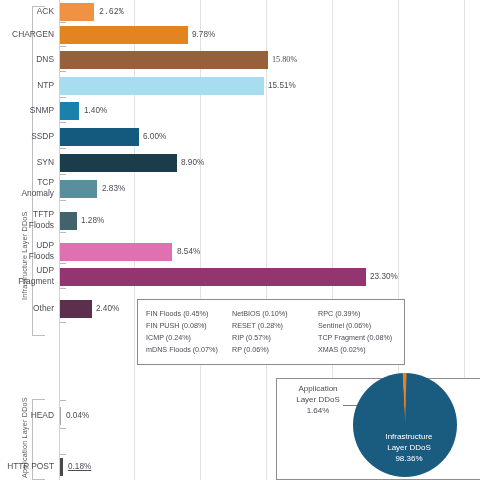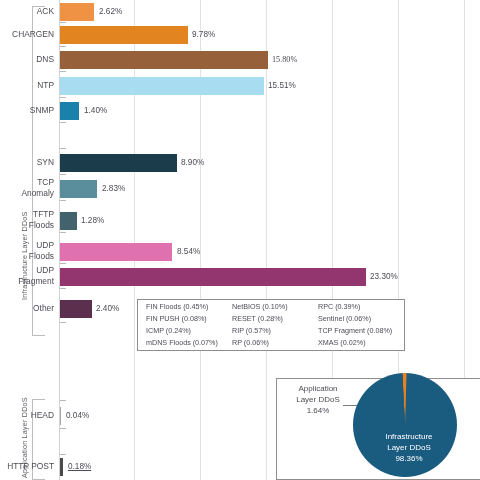--- a/index.html
+++ b/index.html
@@ -36,21 +36,21 @@
   }
   .bar-row.two-line .bar-cat-label{top:-3px;}
   .bar-tick{position:absolute;left:60px;width:6px;height:1px;background:#b8b8b8;}
   .bar-rect{position:absolute;left:60px;}
   .bar-value{
     position:absolute;font-size:8.2px;color:#4b4b55;white-space:nowrap;
   }
 
   
   #other-breakdown-box{
-    position:absolute;left:137px;top:299px;width:268px;height:52px;
+    position:absolute;left:137px;top:299px;width:268px;height:66px;
     background:#ffffff;border:1px solid #8d8d8d;
     display:grid;grid-template-columns:1fr 1fr 1fr;
     align-content:center;padding:5px 0 5px 8px;box-sizing:border-box;
   }
   #other-breakdown-box .bd-item{
     font-size:7.2px;line-height:12px;color:#4b4b55;white-space:nowrap;
   }
 
   
   #pie-panel{
@@ -96,21 +96,21 @@
   <div class="gridline" style="left:398px"></div>
   <div class="gridline" style="left:464px"></div>
   <div class="plot-border-left"></div>
 
   <div class="group-bracket" style="left:32px;top:6px;height:330px;"></div>
   <div class="group-axis-label" style="left:20px;top:300px;">Infrastructure Layer DDoS</div>
 
   <div class="bar-row" style="top:3px">
     <div class="bar-cat-label" style="top:3px">ACK</div>
     <div class="bar-rect" style="top:0;height:18px;width:34px;background:#ef9243;"></div>
-    <div class="bar-value" style="left:99px;top:4px;">2.62%</div>
+    <div class="bar-value" style="left:99px;top:4px;font-family:Liberation Mono, monospace;">2.62%</div>
   </div>
   <div class="bar-tick" style="top:22px"></div>
 
   <div class="bar-row" style="top:26px">
     <div class="bar-cat-label" style="top:3px">CHARGEN</div>
     <div class="bar-rect" style="top:0;height:18px;width:128px;background:#e2841f;"></div>
     <div class="bar-value" style="left:192px;top:4px;">9.78%</div>
   </div>
   <div class="bar-tick" style="top:46px"></div>
 
@@ -128,20 +128,25 @@
   </div>
   <div class="bar-tick" style="top:97px"></div>
 
   <div class="bar-row" style="top:102px">
     <div class="bar-cat-label" style="top:3px">SNMP</div>
     <div class="bar-rect" style="top:0;height:18px;width:19px;background:#1a81ab;"></div>
     <div class="bar-value" style="left:84px;top:4px;">1.40%</div>
   </div>
   <div class="bar-tick" style="top:122px"></div>
 
+  <div class="bar-row" style="top:128px">
+    <div class="bar-cat-label" style="top:3px">SSDP</div>
+    <div class="bar-rect" style="top:0;height:18px;width:79px;background:#135a7e;"></div>
+    <div class="bar-value" style="left:143px;top:4px;">6.00%</div>
+  </div>
   <div class="bar-tick" style="top:148px"></div>
 
   <div class="bar-row" style="top:154px">
     <div class="bar-cat-label" style="top:3px">SYN</div>
     <div class="bar-rect" style="top:0;height:18px;width:117px;background:#1b3c4a;"></div>
     <div class="bar-value" style="left:181px;top:4px;">8.90%</div>
   </div>
   <div class="bar-tick" style="top:174px"></div>
 
   <div class="bar-row two-line" style="top:180px">

